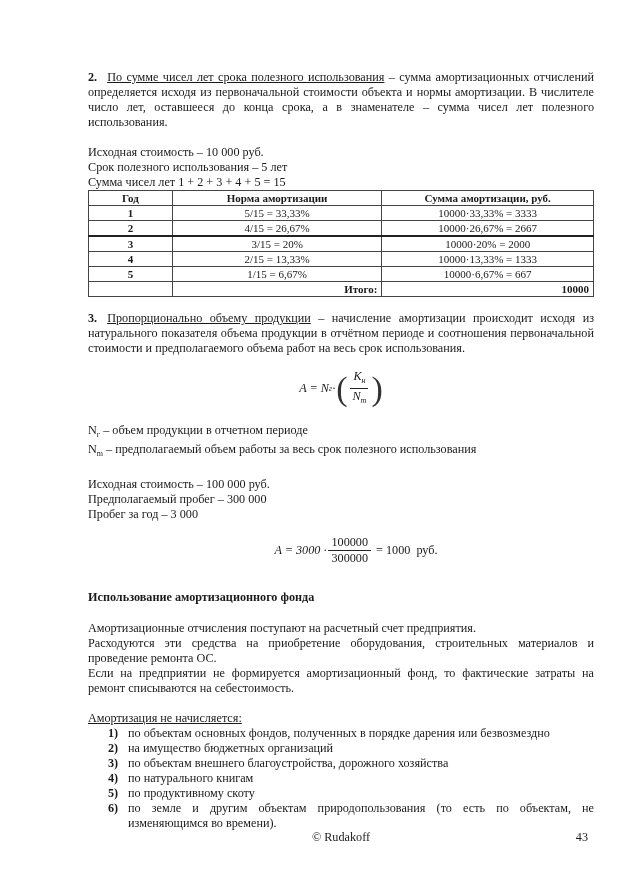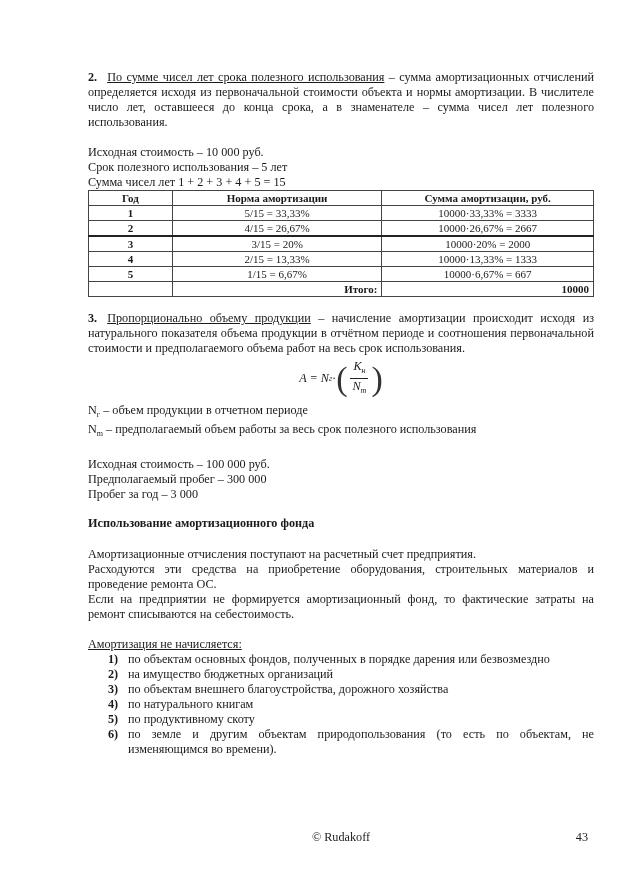--- a/index.html
+++ b/index.html
@@ -24,21 +24,21 @@
   }
   table.amort th { font-weight: bold; text-align: center; }
   table.amort td.c { text-align: center; }
   table.amort td.yr { text-align: center; font-weight: bold; }
   table.amort td.r { text-align: right; font-weight: bold; padding-left: 30px; }
   table.amort tr.thick td { border-top: 2px solid #222; }
 
   .formula { text-align: center; font-style: italic; margin: 3px 0 4px 0; display: flex; justify-content: center; align-items: center; }
   .formula .up { font-style: normal; }
   .paren { font-size: 34px; line-height: 34px; font-style: normal; font-weight: 100; color:#333; }
-  .frac { display: inline-flex; flex-direction: column; align-items: center; margin: 0 2px; }
+  .frac { display: inline-flex; flex-direction: column; align-items: center; margin: 10px 2px; }
   .frac .n { border-bottom: 1px solid #222; padding: 0 3px; line-height: 15px; }
   .frac .d { line-height: 15px; padding: 0 3px; }
   sub { font-size: 8px; }
 
   .heading { text-align: left; font-weight: bold; margin: 14px 0 16px 0; }
 
   ol.noamort { list-style: none; margin: 0; padding: 0 0 0 20px; }
   ol.noamort li { display: flex; }
   ol.noamort li .idx { font-weight: bold; width: 20px; flex: 0 0 20px; }
   ol.noamort li .txt { flex: 1; text-align: justify; }
@@ -127,20 +127,28 @@
 
   <p><span>N</span><sub>г</sub><span> – объем продукции в отчетном периоде</span></p>
   <p><span>N</span><sub>m</sub><span> – предполагаемый объем работы за весь срок полезного использования</span></p>
 
   <div class="gap"></div>
 
   <p>Исходная стоимость – 100 000 руб.</p>
   <p>Предполагаемый пробег – 300 000</p>
   <p>Пробег за год – 3 000</p>
 
+  <div class="formula" style="padding-left:30px">
+    <span>A = 3000 · </span>
+    <span class="frac">
+      <span class="n up">100000</span>
+      <span class="d up">300000</span>
+    </span>
+    <span class="up" style="white-space:pre"> = 1000  руб.</span>
+  </div>
 
   <p class="heading">Использование амортизационного фонда</p>
 
   <p class="just">Амортизационные отчисления поступают на расчетный счет предприятия.</p>
   <p class="just">Расходуются эти средства на приобретение оборудования, строительных материалов и проведение ремонта ОС.</p>
   <p class="just">Если на предприятии не формируется амортизационный фонд, то фактические затраты на ремонт списываются на себестоимость.</p>
 
   <div class="gap"></div>
 
   <p class="u">Амортизация не начисляется:</p>

